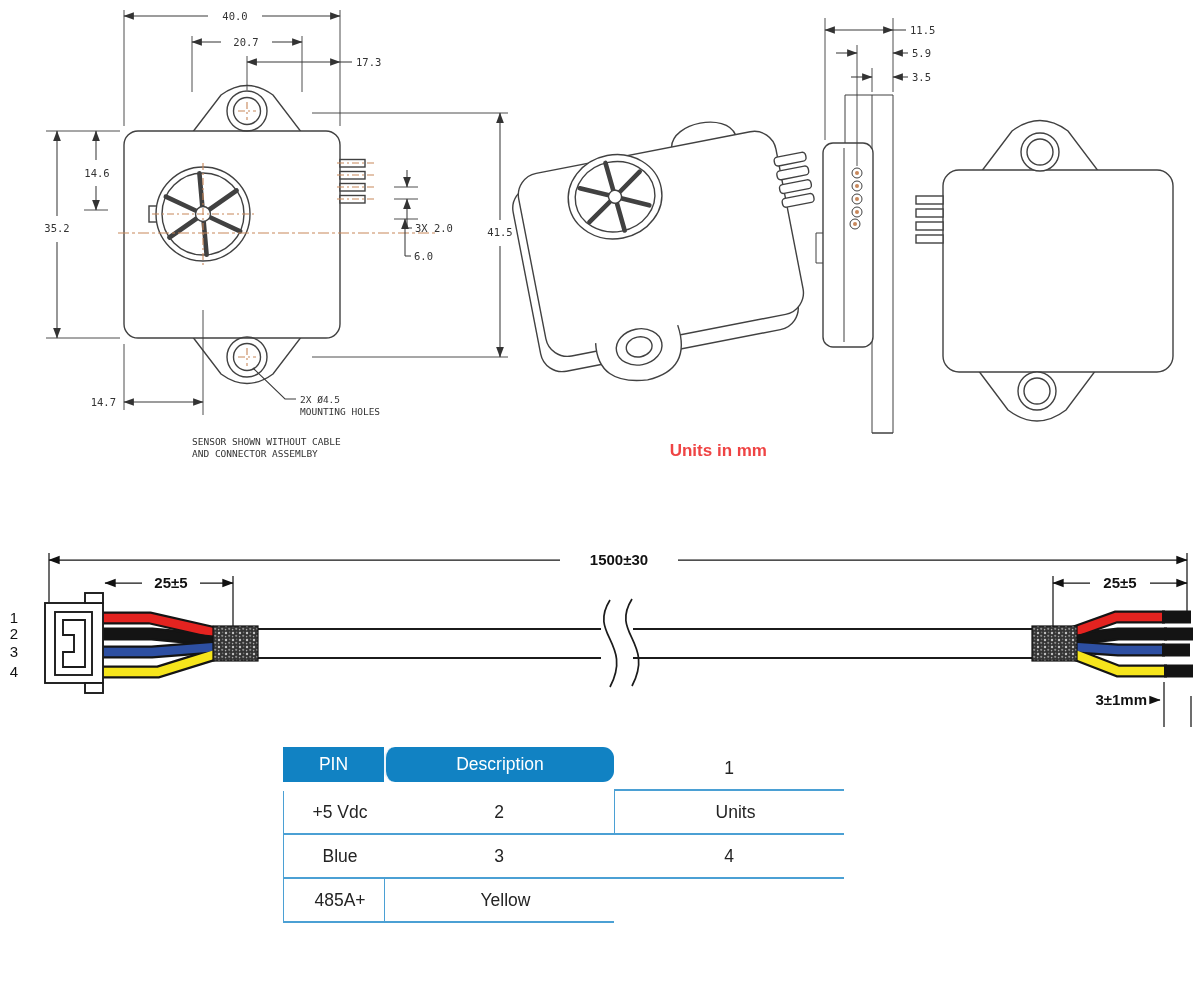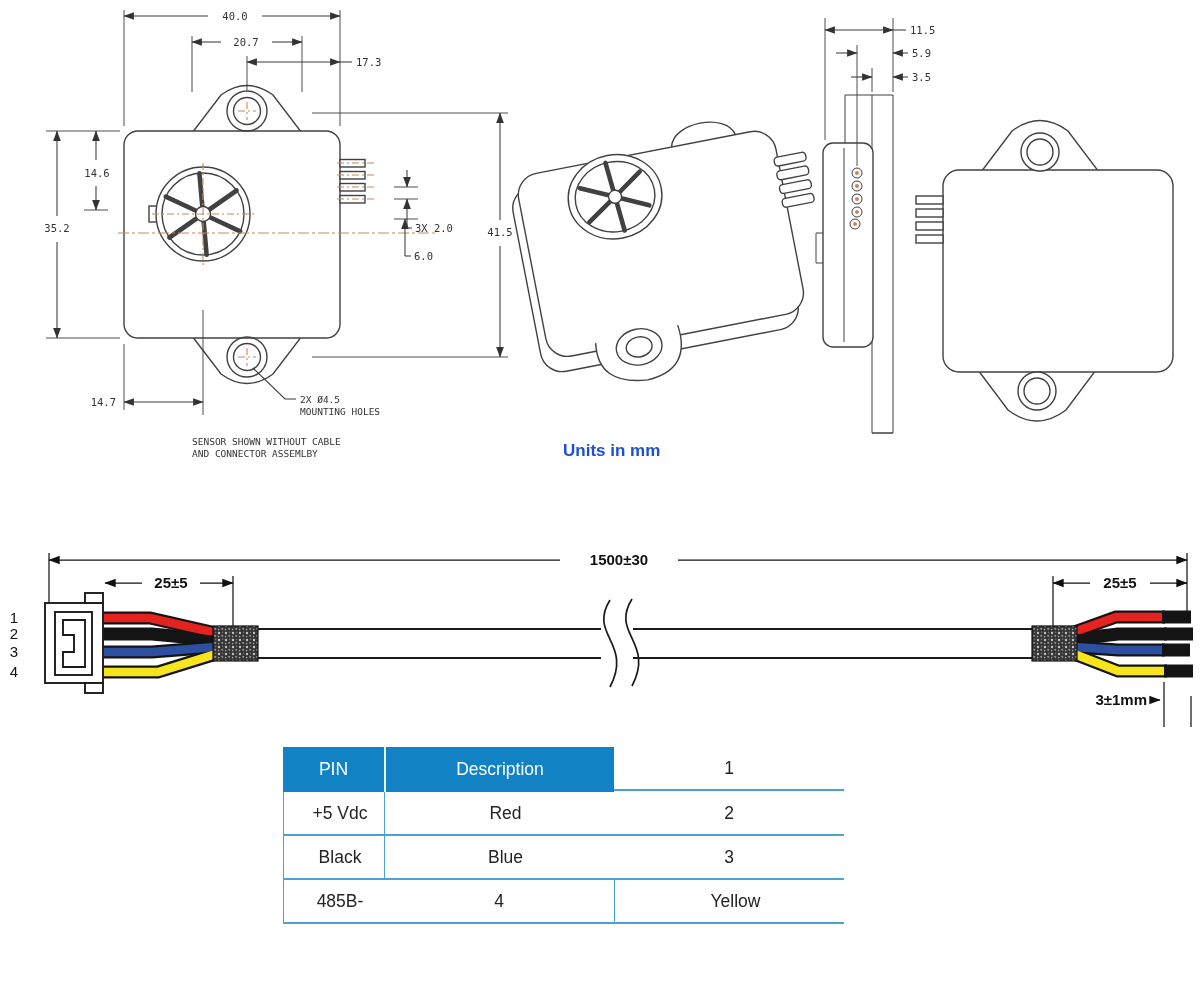--- a/index.html
+++ b/index.html
@@ -18,28 +18,28 @@
   .cls{stroke:#c8875a;stroke-width:1.1;fill:none;stroke-dasharray:7 3 2 3;}
   .ct{font-family:"DejaVu Sans Mono",monospace;font-size:10.5px;fill:#333;}
   .ct9{font-family:"DejaVu Sans Mono",monospace;font-size:9.5px;fill:#333;}
   .spoke{stroke:#414141;stroke-width:4.6;stroke-linecap:round;}
   
   .co{stroke:#1b1b1b;stroke-width:1.9;fill:none;}
   .cof{stroke:#1b1b1b;stroke-width:1.9;fill:#ffffff;}
   .cdim{stroke:#151515;stroke-width:1.25;fill:none;}
   .ctx{font-family:"Liberation Sans",sans-serif;font-size:15px;font-weight:600;fill:#111;}
   .cnum{font-family:"Liberation Sans",sans-serif;font-size:15px;fill:#111;}
-  .units{position:absolute;left:563px;top:441px;width:204px;text-align:left;
-         font-size:17px;font-weight:700;color:#1d4ed8;}
+  .units{position:absolute;left:563px;top:441px;width:204px;text-align:right;
+         font-size:17px;font-weight:700;color:#ef4444;}
   
   .pin-table{position:absolute;left:283px;top:747px;width:561px;display:grid;
              grid-template-columns:101px 230px 230px;font-size:17.5px;color:#242424;}
-  .pt-h{background:#1182c3;color:#ffffff;height:45px;display:flex;align-items:center;
+  .pt-h{background:#1182c3;color:#ffffff;height:35px;display:flex;align-items:center;
         justify-content:center;}
-  .pt-h + .pt-h{border-left:2px solid #e8f3fa;}
+  .pt-h + .pt-h{border-left:2px solid #e8f3fa;border-radius:11px;}
   .pt-c{background:#ffffff;height:42px;display:flex;align-items:center;justify-content:center;
         border-bottom:2px solid #4ba0d4;}
   .pt-c.sep{border-left:1.5px solid #4ba0d4;padding-left:12px;}
 </style>
 </head>
 <body>
 
 <div class="page">
 
   <svg class="views" width="1200" height="470" viewBox="0 0 1200 470">
@@ -345,26 +345,25 @@
       <line class="cdim" x1="1191" y1="156" x2="1191" y2="187"></line>
     </g>
   </svg>
 
   <div class="pin-table">
     <div class="pt-h">PIN</div>
     <div class="pt-h">Description</div>
 
     <div class="pt-c">1</div>
     <div class="pt-c sep">+5 Vdc</div>
-    <div class="pt-c sep">Red</div>
 
     <div class="pt-c">2</div>
-    <div class="pt-c sep">Black</div>
+    <div class="pt-c sep">Units</div>
     <div class="pt-c sep">Blue</div>
 
     <div class="pt-c">3</div>
-    <div class="pt-c sep">485B-</div>
 
     <div class="pt-c">4</div>
+    <div class="pt-c sep">485A+</div>
     <div class="pt-c sep">Yellow</div>
   </div>
 
 </div>
 
 </body></html>

